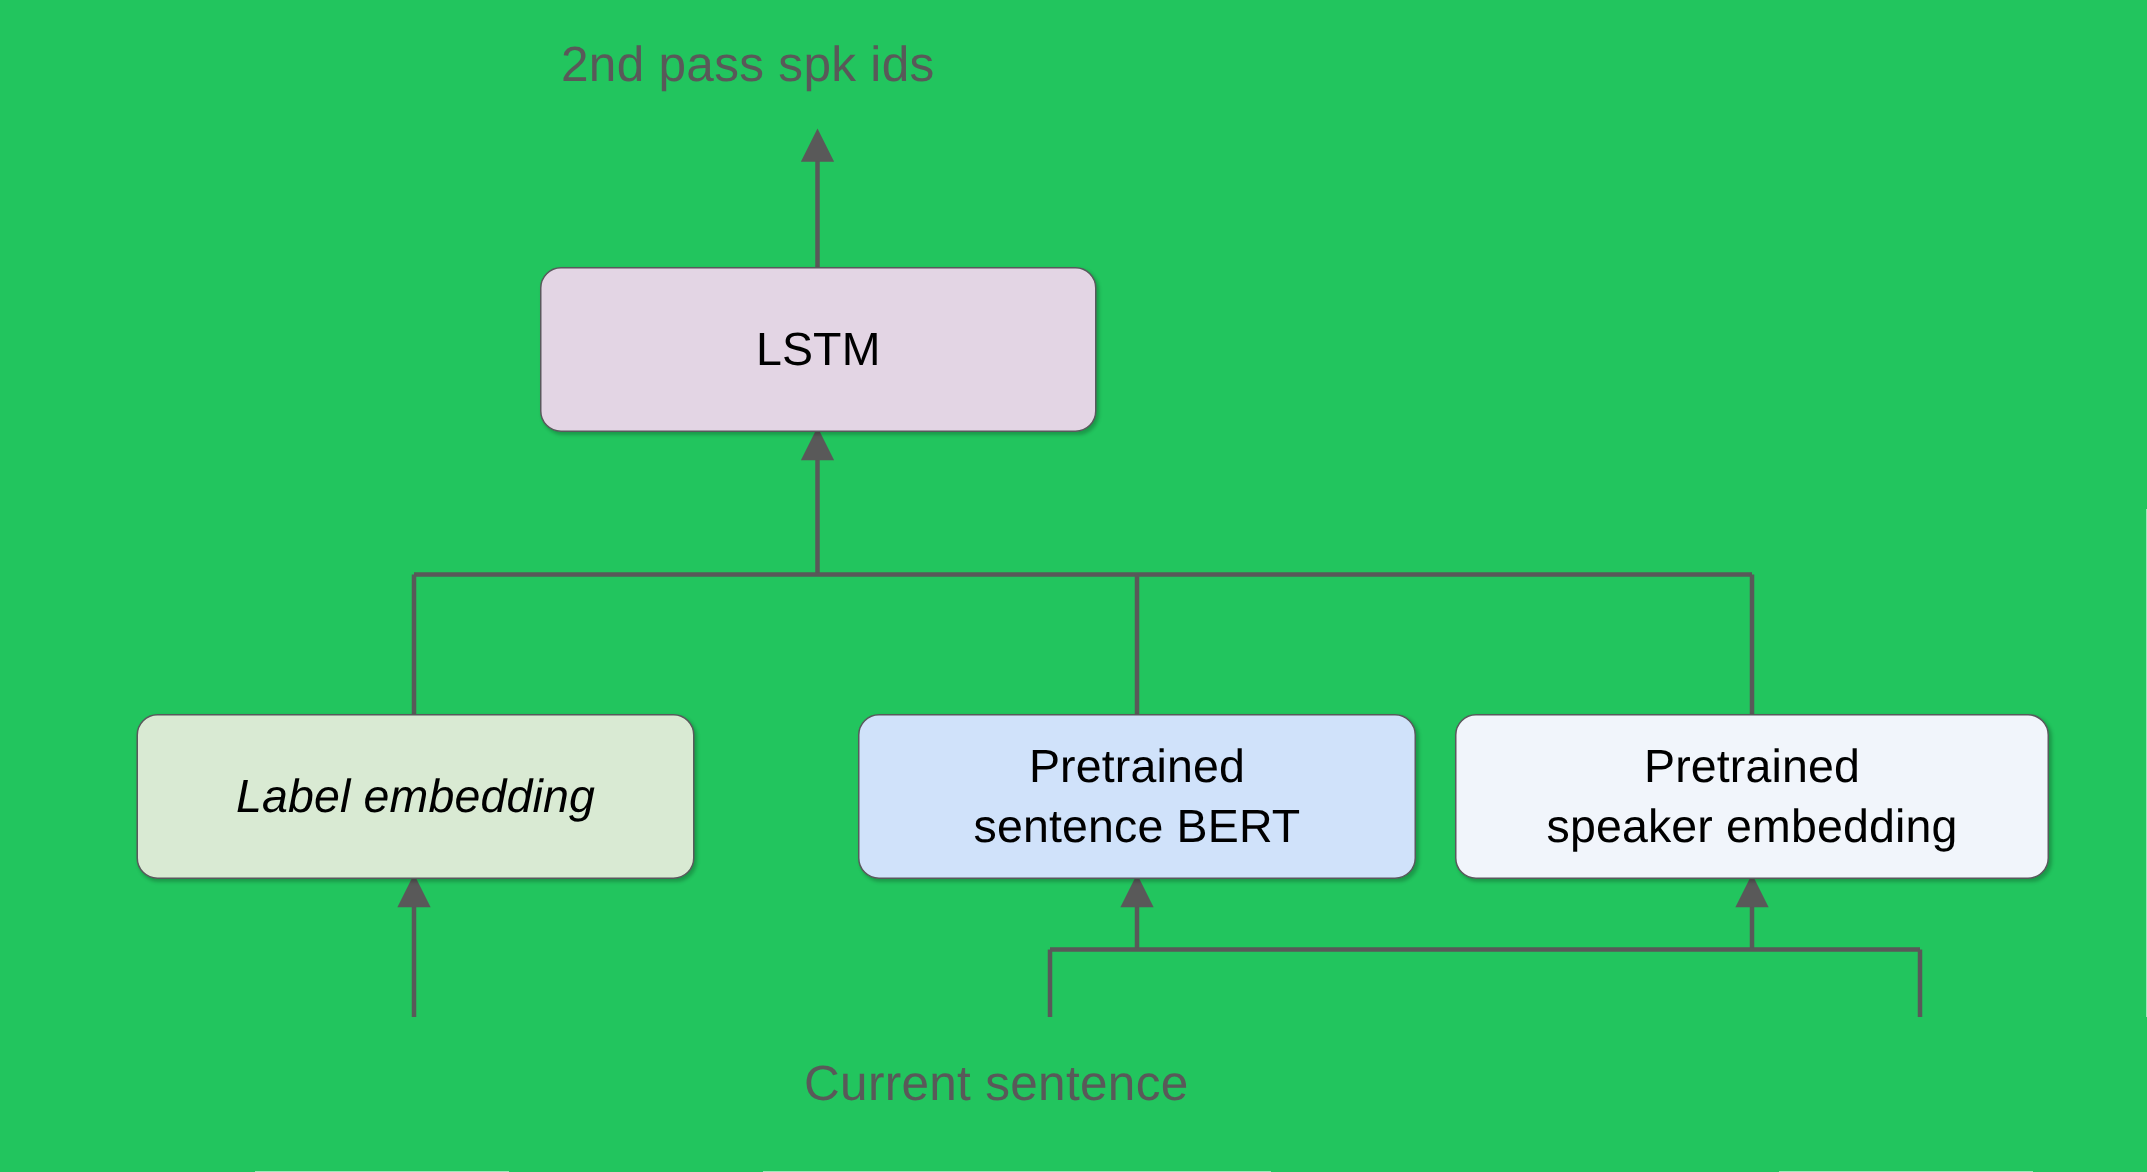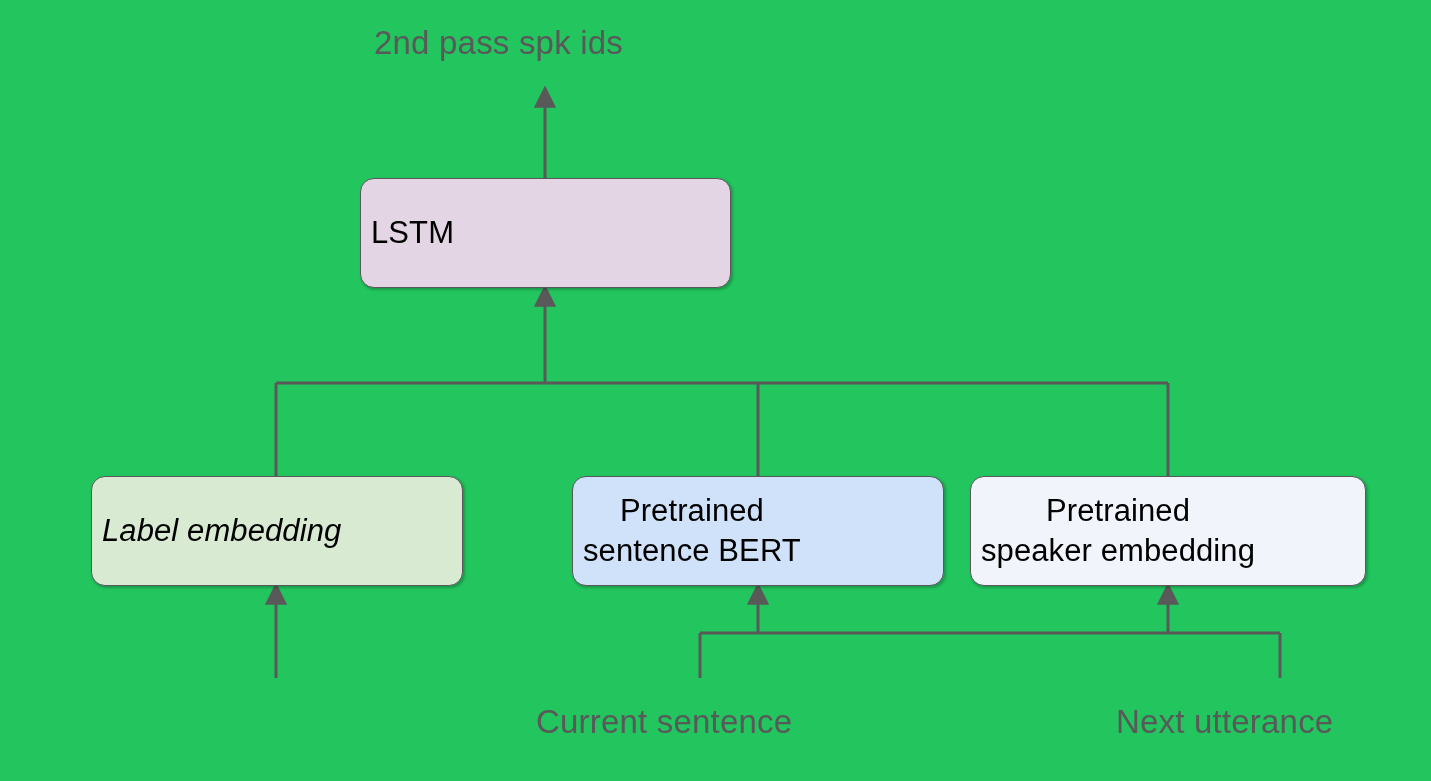--- a/index.html
+++ b/index.html
@@ -24,20 +24,21 @@
     width: 1431px;
     height: 781px;
   }
   .node {
     position: absolute;
     box-sizing: border-box;
     border: 1.6px solid #59595c;
     border-radius: 14px;
     display: flex;
     align-items: center;
+    justify-content: center;
     text-align: center;
     color: #000000;
     font-size: 31px;
     line-height: 1.28;
     letter-spacing: 0.1px;
     box-shadow: 1.5px 1.5px 2.5px rgba(0,0,0,0.22);
   }
   .node-label {
     display: block;
     white-space: pre-line;
@@ -154,15 +155,14 @@
   </div>
 
   <div class="node" id="node-speaker-embedding" style="background:#f1f5fb;">
     <span class="node-label">Pretrained
 speaker embedding</span>
   </div>
 
 
   <div class="io-label" id="label-input-current-utterance">Current sentence</div>
 
-  <div class="io-label" id="label-input-next-utterance">Next utterance</div>
 
 </div>
 
 </body></html>

